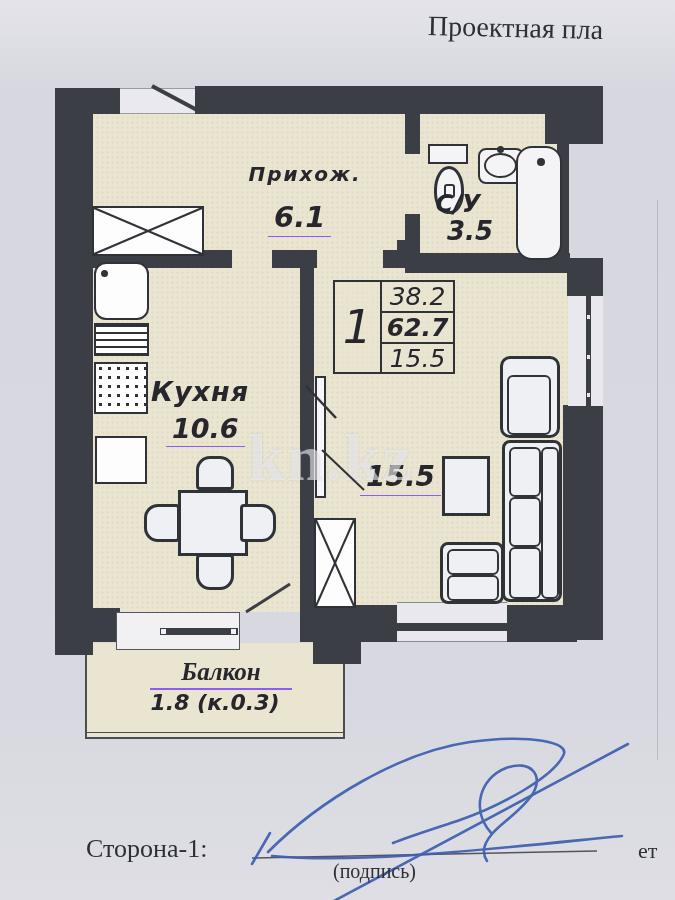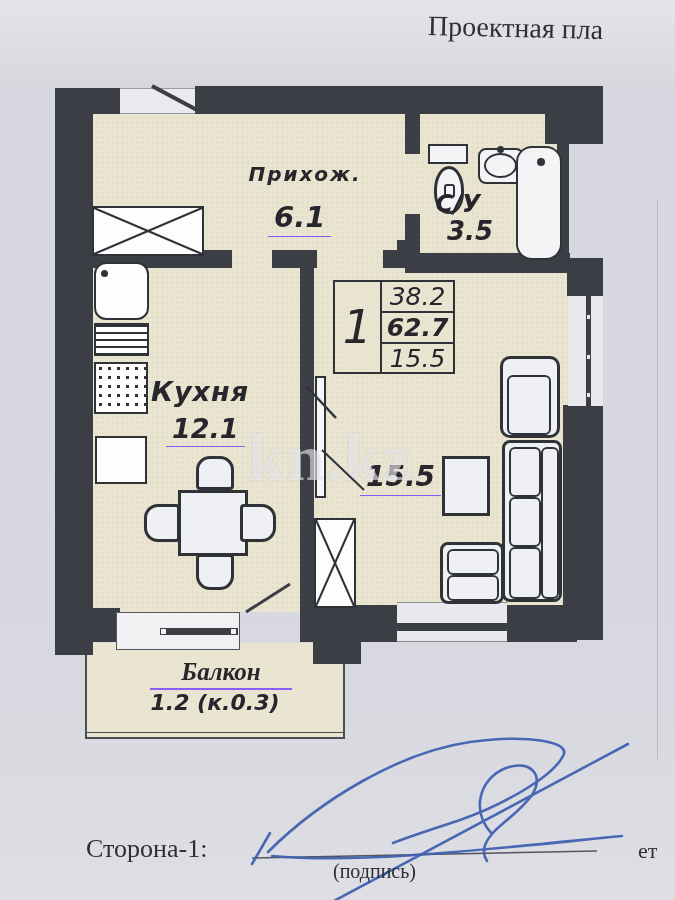--- a/index.html
+++ b/index.html
@@ -34,21 +34,21 @@
 <body>
 
 <div class="abs serif" style="left:428px;top:12px;font-size:28px;transform:rotate(1.3deg);white-space:nowrap;">Проектная пла</div>
 
 <div class="floor" style="left:90px;top:100px;width:478px;height:512px;"></div>
 
 <div class="abs" style="left:85px;top:643px;width:260px;height:96px;background:#eae5d1;border:2px solid #4a4d52;border-top:none;box-sizing:border-box;">
   <div class="abs" style="left:0;right:0;bottom:4px;height:0;border-top:1.5px solid #4a4d52;"></div>
 </div>
 <div class="lbl underlined" style="left:150px;top:658px;width:130px;font-size:25px;border-bottom-width:2.5px;font-family:Liberation Serif, serif;">Балкон</div>
-<div class="lbl" style="left:150px;top:690px;width:130px;font-size:22px;">1.2 (к.0.3)</div>
+<div class="lbl" style="left:150px;top:690px;width:130px;font-size:22px;">1.8 (к.0.3)</div>
 
 <div class="abs" style="left:120px;top:88px;width:77px;height:26px;background:#e9e9ef;border-top:1px solid #9a9aa2;border-bottom:1px solid #9a9aa2;box-sizing:border-box;"></div>
 
 <div class="wall" style="left:55px;top:88px;width:65px;height:26px;"></div>
 <div class="wall" style="left:195px;top:86px;width:370px;height:28px;"></div>
 <div class="wall" style="left:545px;top:86px;width:58px;height:58px;"></div>
 <div class="wall" style="left:55px;top:88px;width:38px;height:567px;"></div>
 <div class="wall" style="left:405px;top:114px;width:15px;height:40px;"></div>
 <div class="wall" style="left:405px;top:214px;width:15px;height:45px;"></div>
 <div class="wall" style="left:557px;top:143px;width:12px;height:120px;"></div>
@@ -118,21 +118,21 @@
   <div style="position:absolute;left:4px;top:4px;width:48px;height:22px;border:2px solid #2f3237;border-radius:6px;"></div>
   <div style="position:absolute;left:4px;top:30px;width:48px;height:22px;border:2px solid #2f3237;border-radius:6px;"></div>
 </div>
 <div class="fixture" style="left:442px;top:456px;width:48px;height:60px;border-width:3px;background:#eef0f4;"></div>
 
 <div class="lbl" style="left:220px;top:162px;width:170px;font-size:20px;letter-spacing:2px;">Прихож.</div>
 <div class="lbl underlined" style="left:268px;top:200px;font-size:29px;">6.1</div>
 <div class="lbl" style="left:408px;top:190px;width:100px;font-size:24px;">С/У</div>
 <div class="lbl" style="left:420px;top:216px;width:100px;font-size:26px;">3.5</div>
 <div class="lbl" style="left:130px;top:376px;width:140px;font-size:27px;letter-spacing:1px;">Кухня</div>
-<div class="lbl underlined" style="left:166px;top:413px;font-size:27px;">12.1</div>
+<div class="lbl underlined" style="left:166px;top:413px;font-size:27px;">10.6</div>
 <div class="lbl underlined" style="left:360px;top:460px;font-size:28px;">15.5</div>
 
 <div id="info-table">
   <div class="numcell">1</div>
   <div class="rows">
     <div>38.2</div>
     <div class="mid">62.7</div>
     <div>15.5</div>
   </div>
 </div>

